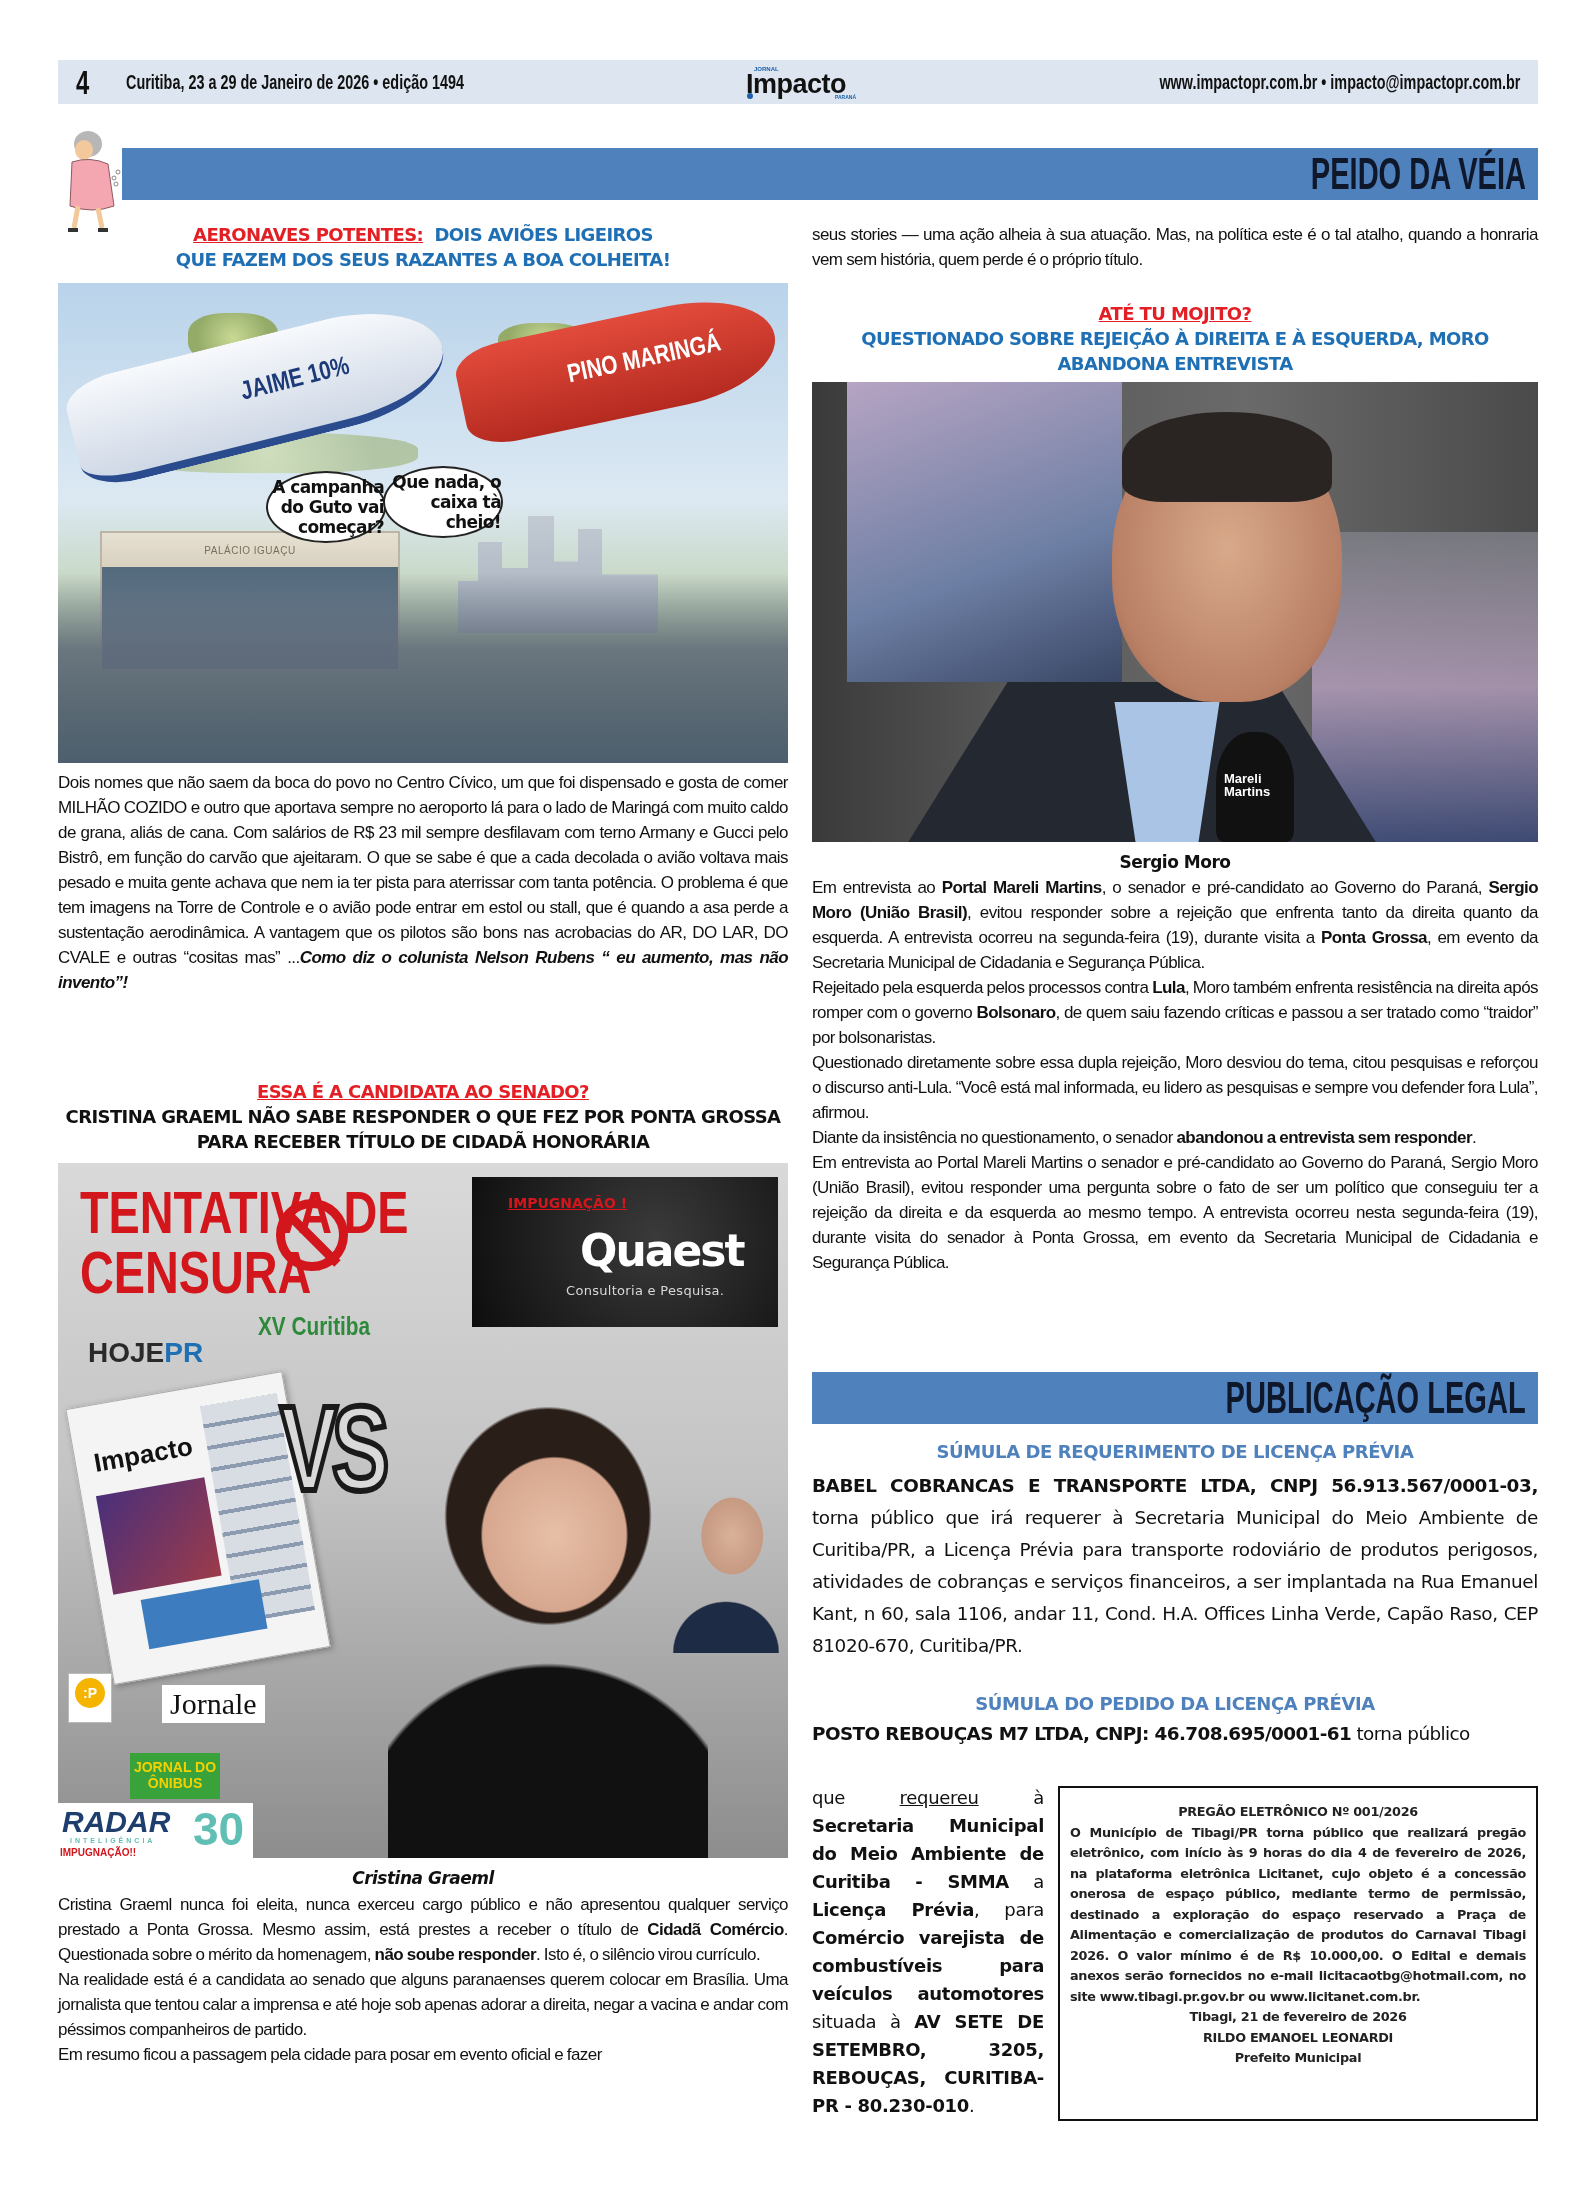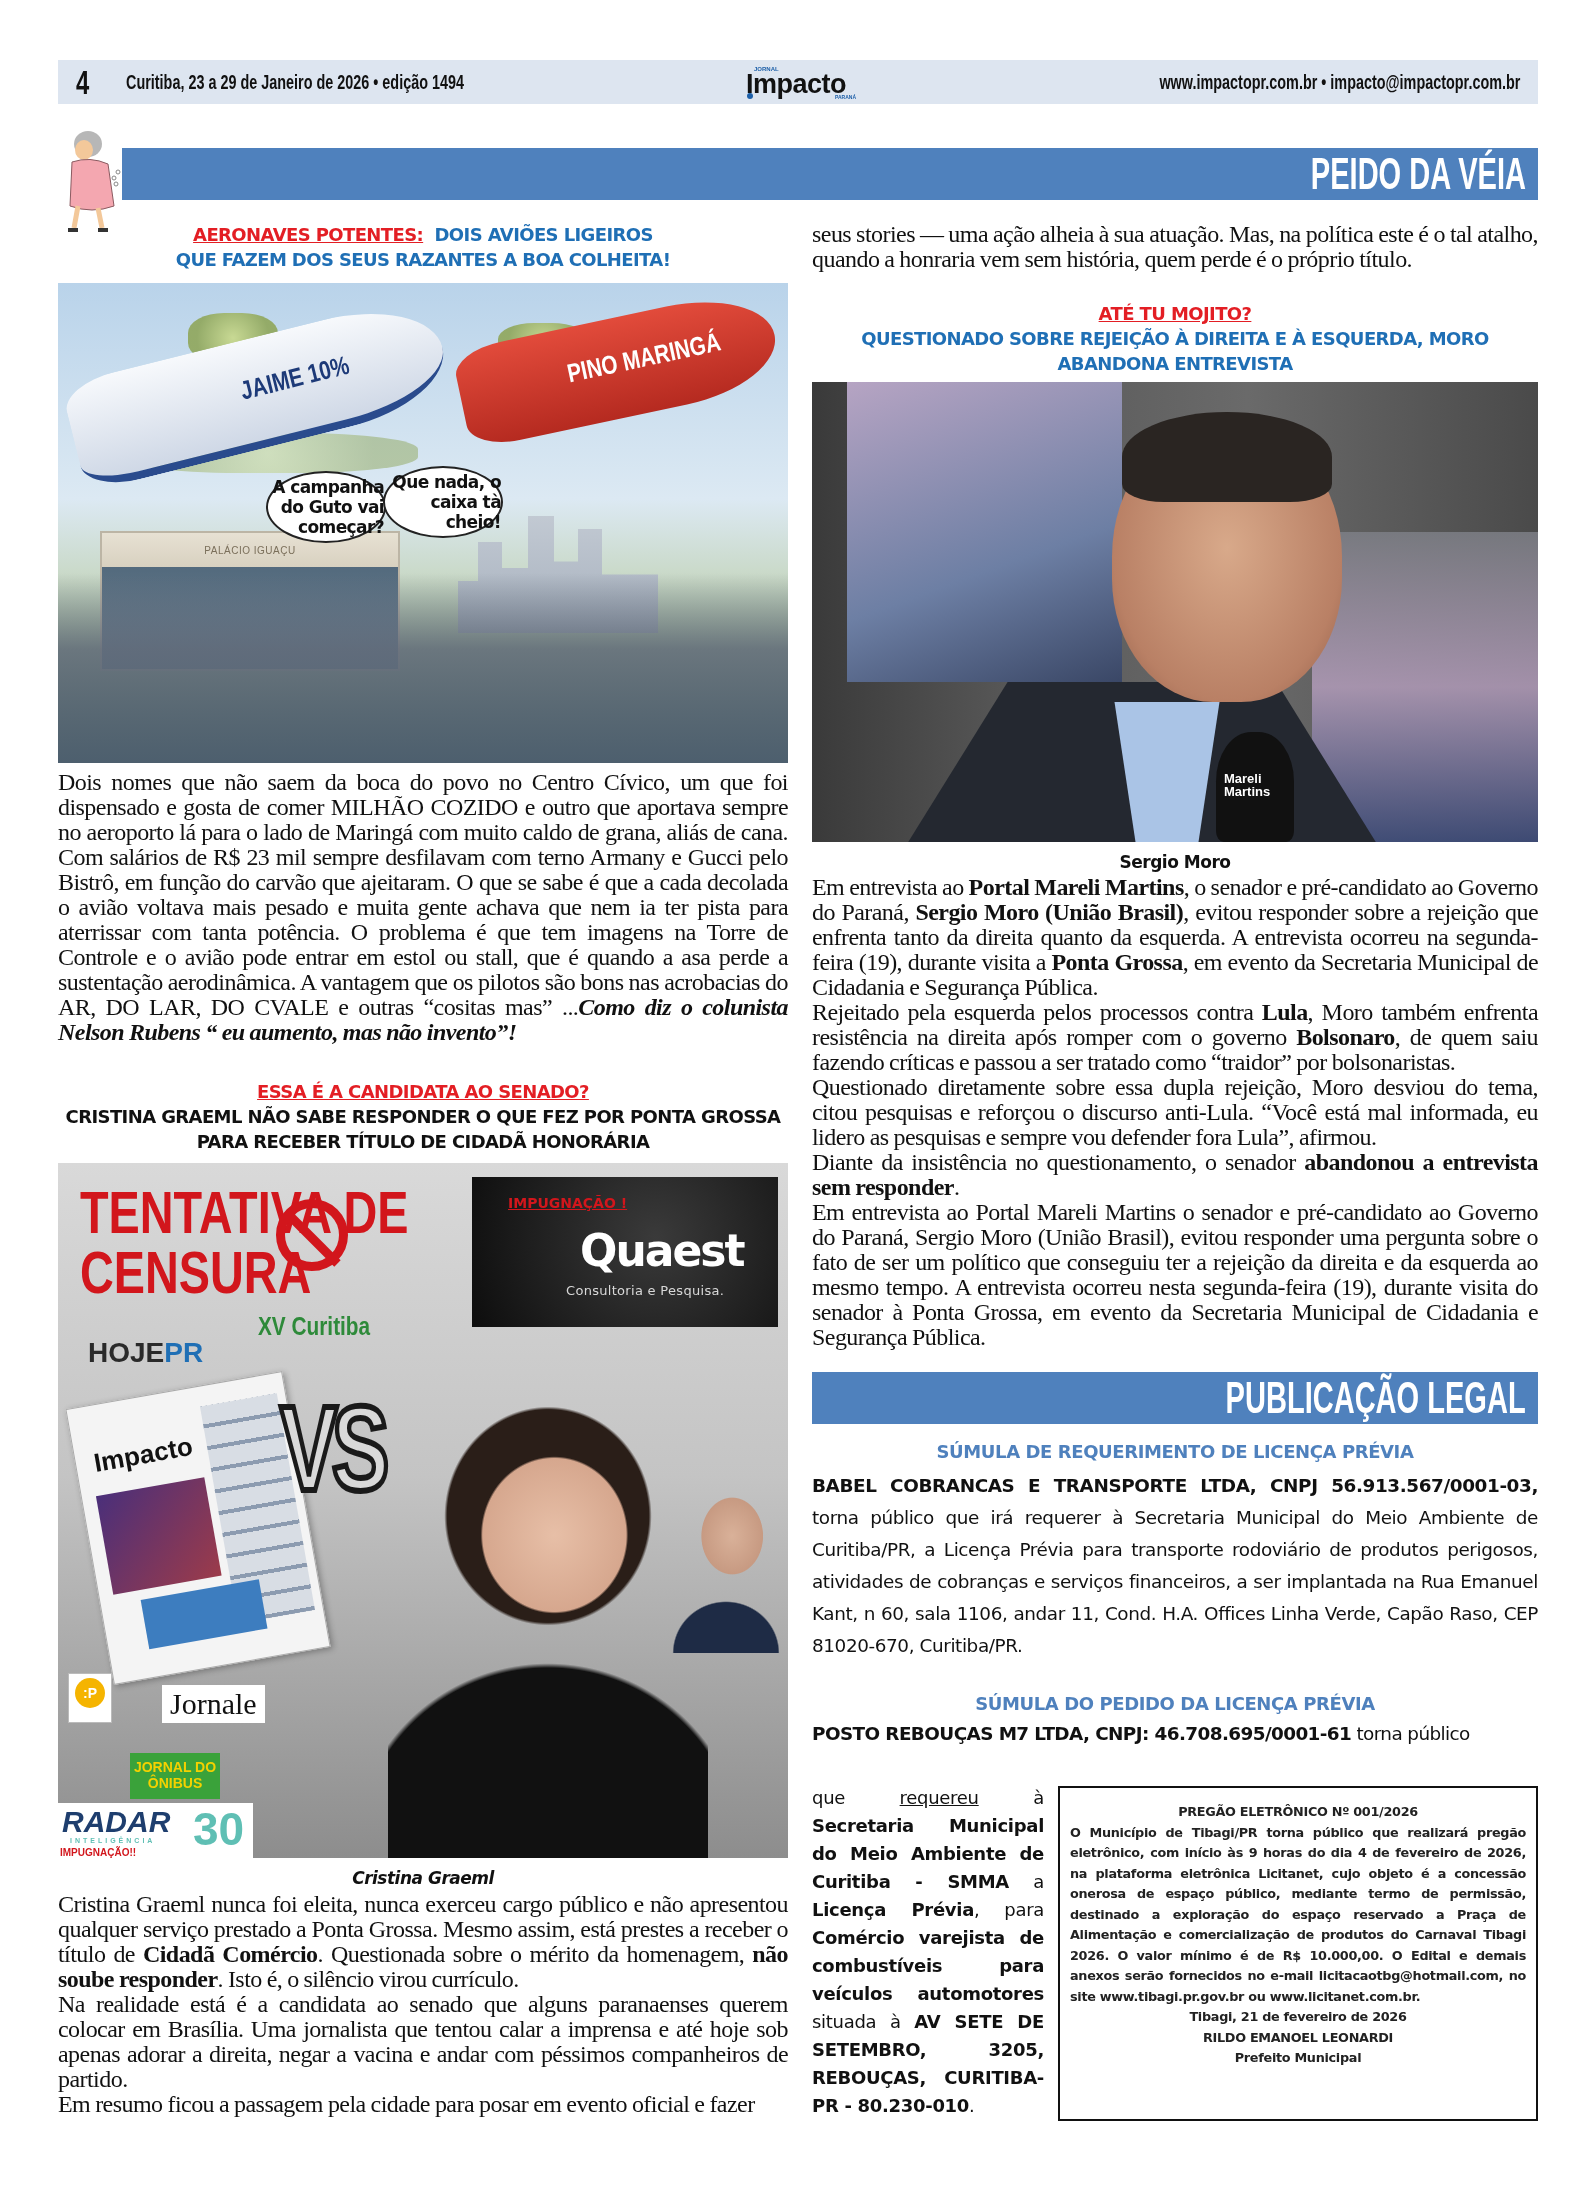--- a/index.html
+++ b/index.html
@@ -11,31 +11,31 @@
   .pagenum { position: absolute; left: 18px; top: 2px; font: bold 34px/40px "Liberation Sans", sans-serif; transform: scaleX(0.7); transform-origin: left; color: #111; }
   .dateline { position: absolute; left: 68px; top: 10px; font: bold 20px/24px "Liberation Sans", sans-serif; transform: scaleX(0.72); transform-origin: left; white-space: nowrap; color: #111; }
   .logo { position: absolute; left: 688px; top: 6px; width: 116px; height: 34px; }
   .logo .small-top { position: absolute; left: 8px; top: 0; font: bold 6px "Liberation Sans", sans-serif; color: #1d5fa8; }
   .logo .word { position: absolute; left: 0; top: 4px; font: bold 27px/28px "Liberation Sans", sans-serif; color: #111; letter-spacing: -0.5px; }
   .logo .dot { position: absolute; left: 1px; top: 27px; width: 6px; height: 6px; border-radius: 50%; background: #1d5fa8; }
   .logo .small-bot { position: absolute; right: 6px; top: 28px; font: bold 5px "Liberation Sans", sans-serif; color: #1d5fa8; }
   .contact { position: absolute; right: 18px; top: 10px; font: bold 20px/24px "Liberation Sans", sans-serif; transform: scaleX(0.72); transform-origin: right; white-space: nowrap; color: #111; }
 
   
-  .banner { position: absolute; background: #4f81bd; color: #ffffff; }
+  .banner { position: absolute; background: #4f81bd; color: #0f172a; }
   .banner .txt { position: absolute; right: 12px; font-weight: bold; font-family: "Liberation Sans", sans-serif; transform: scaleX(0.66); transform-origin: right; white-space: nowrap; }
   .banner-peido { left: 58px; top: 148px; width: 1480px; height: 52px; }
   .banner-peido .txt { top: 2px; font-size: 44px; line-height: 48px; }
   .banner-legal { left: 812px; top: 1372px; width: 726px; height: 52px; }
   .banner-legal .txt { top: 2px; font-size: 44px; line-height: 48px; }
 
   .mascot { position: absolute; left: 58px; top: 128px; width: 64px; height: 110px; }
 
   
-  .body-text { font-family: Liberation Serif, serif; font-size: 24px; line-height: 25px; color: #111; text-align: justify; letter-spacing: -0.55px; word-spacing: -0.5px; }
+  .body-text { font-family: Liberation Sans, sans-serif; font-size: 17px; line-height: 25px; color: #111; text-align: justify; letter-spacing: -0.55px; word-spacing: -0.5px; }
   .body-text b { font-weight: bold; }
   .headline { text-align: center; font-family: "DejaVu Sans", sans-serif; font-weight: bold; font-size: 18px; line-height: 25px; letter-spacing: -0.6px; }
   .kicker { color: #e31e24; text-decoration: underline; }
   .blue { color: #1f6fb5; }
   .black { color: #111; }
 
   .col-left { position: absolute; left: 58px; width: 730px; }
   .col-right { position: absolute; left: 812px; width: 726px; }
 
   

